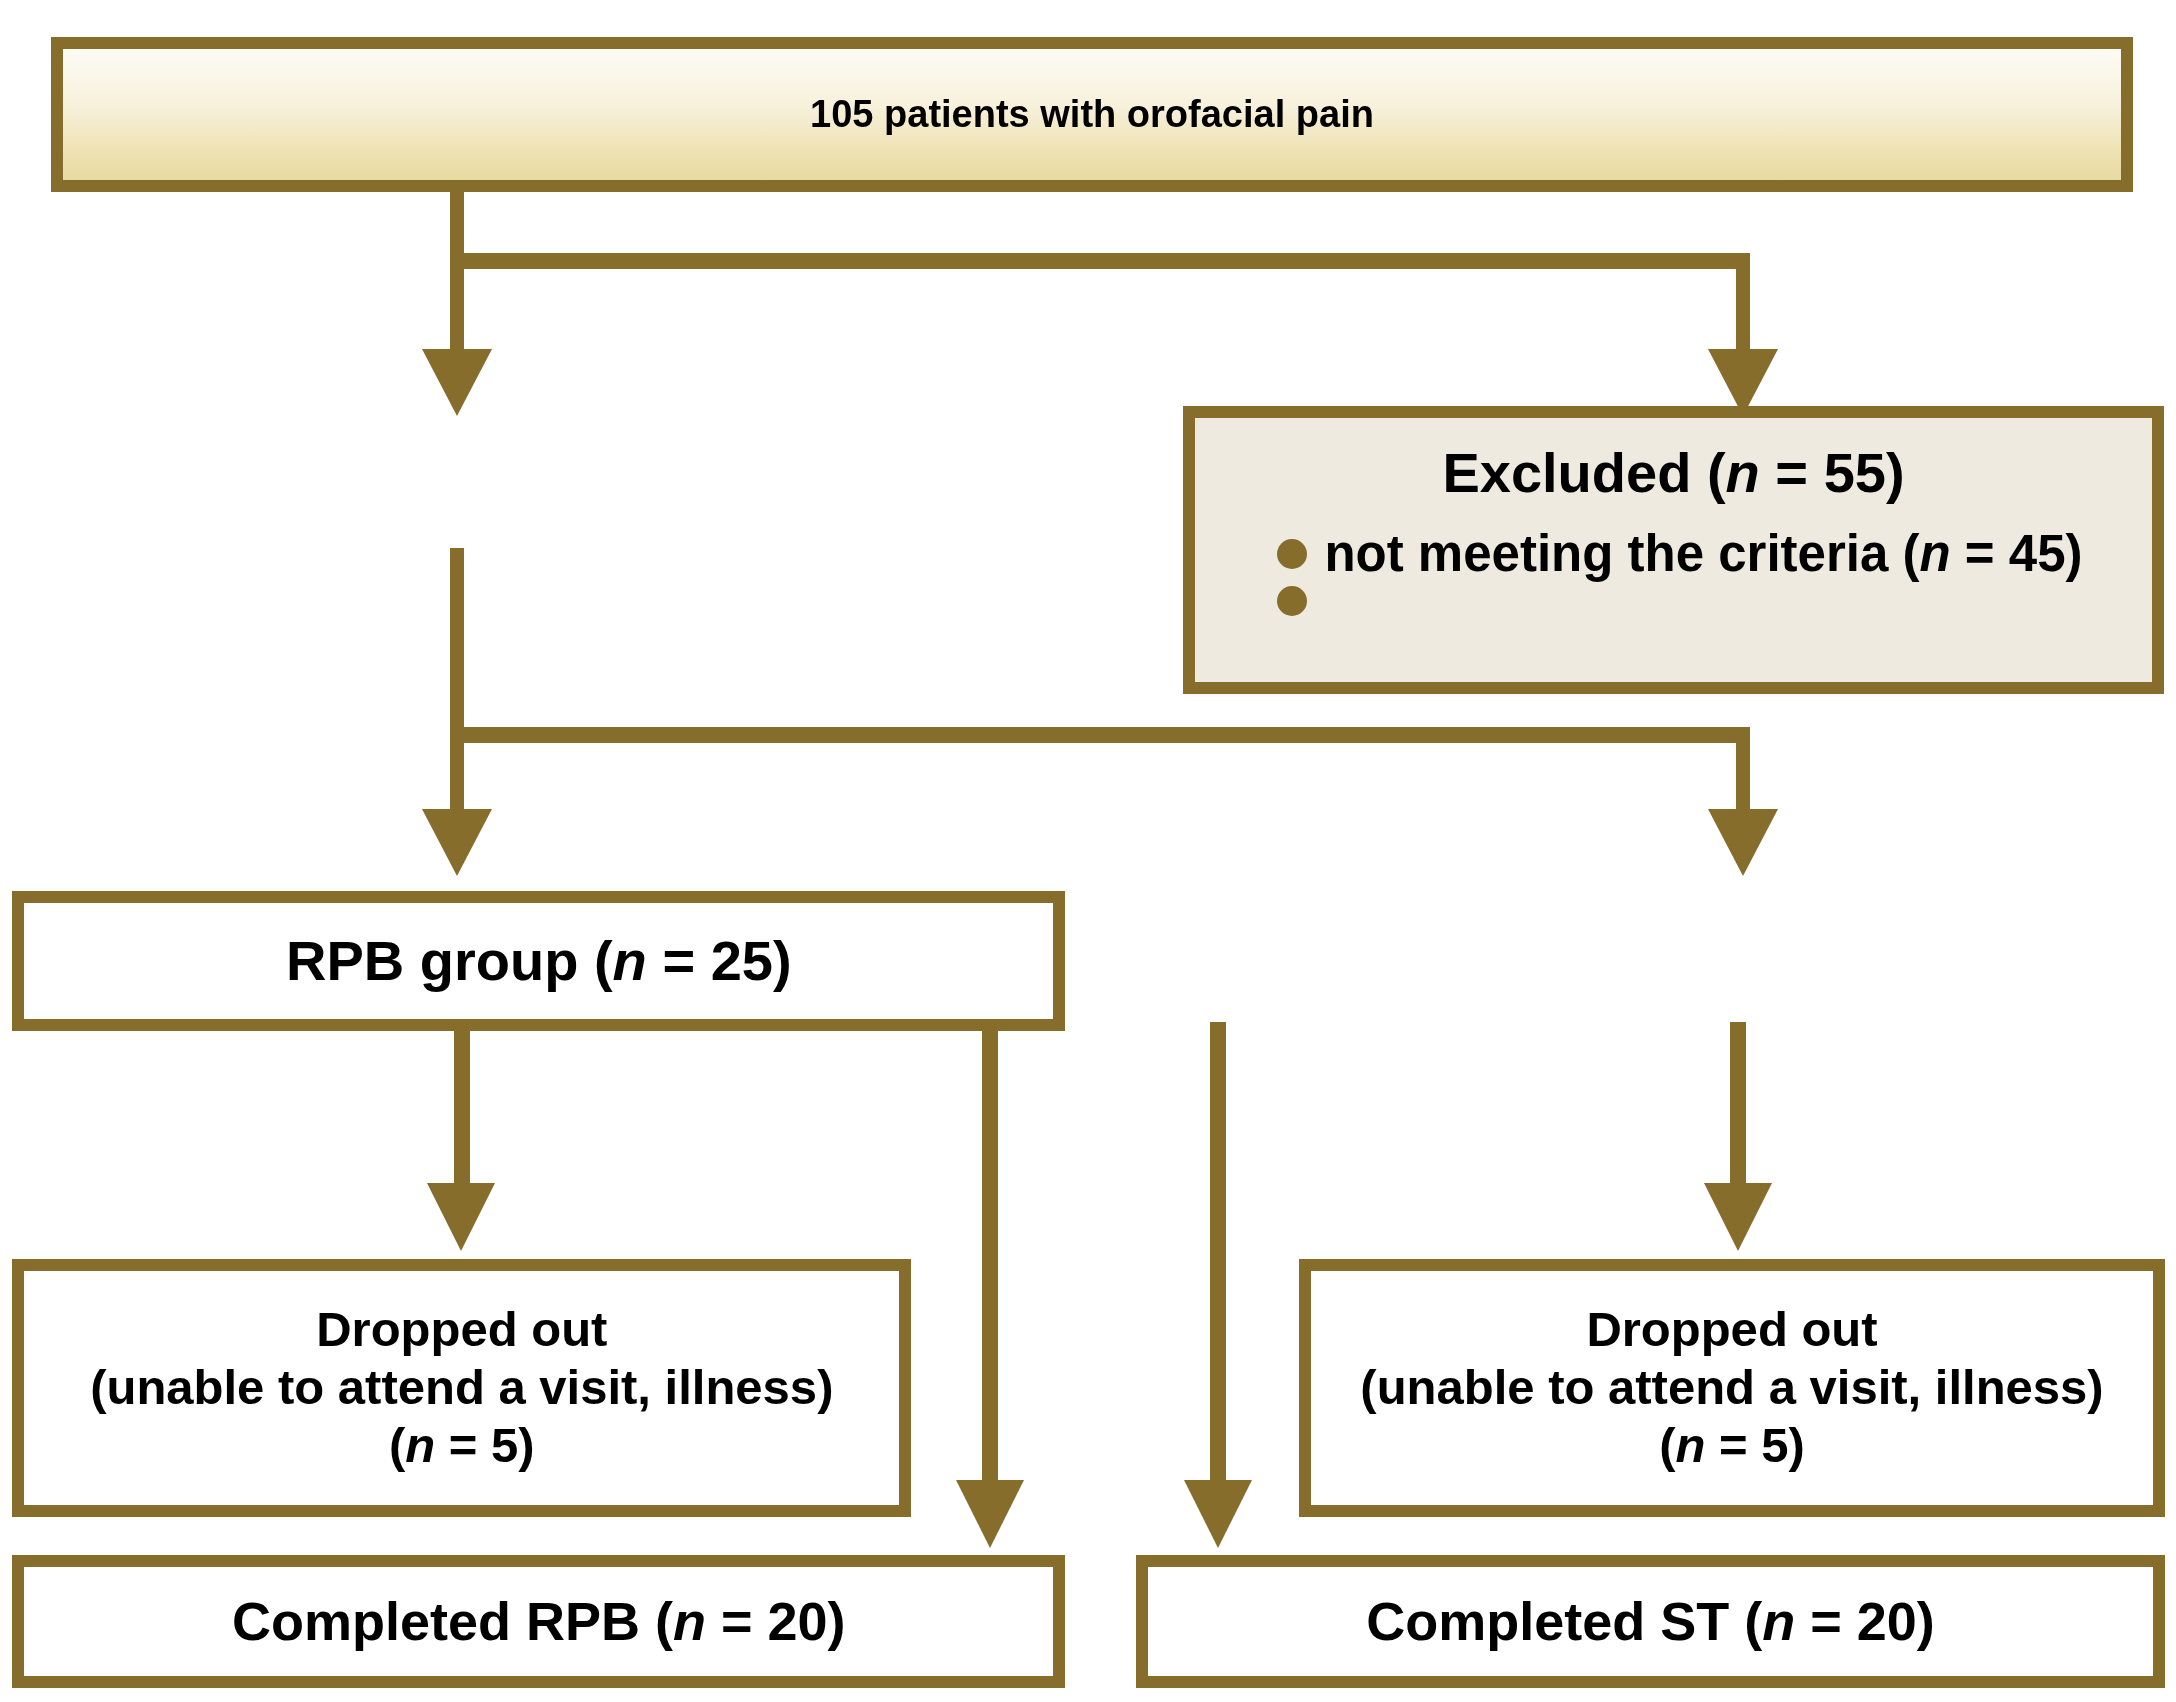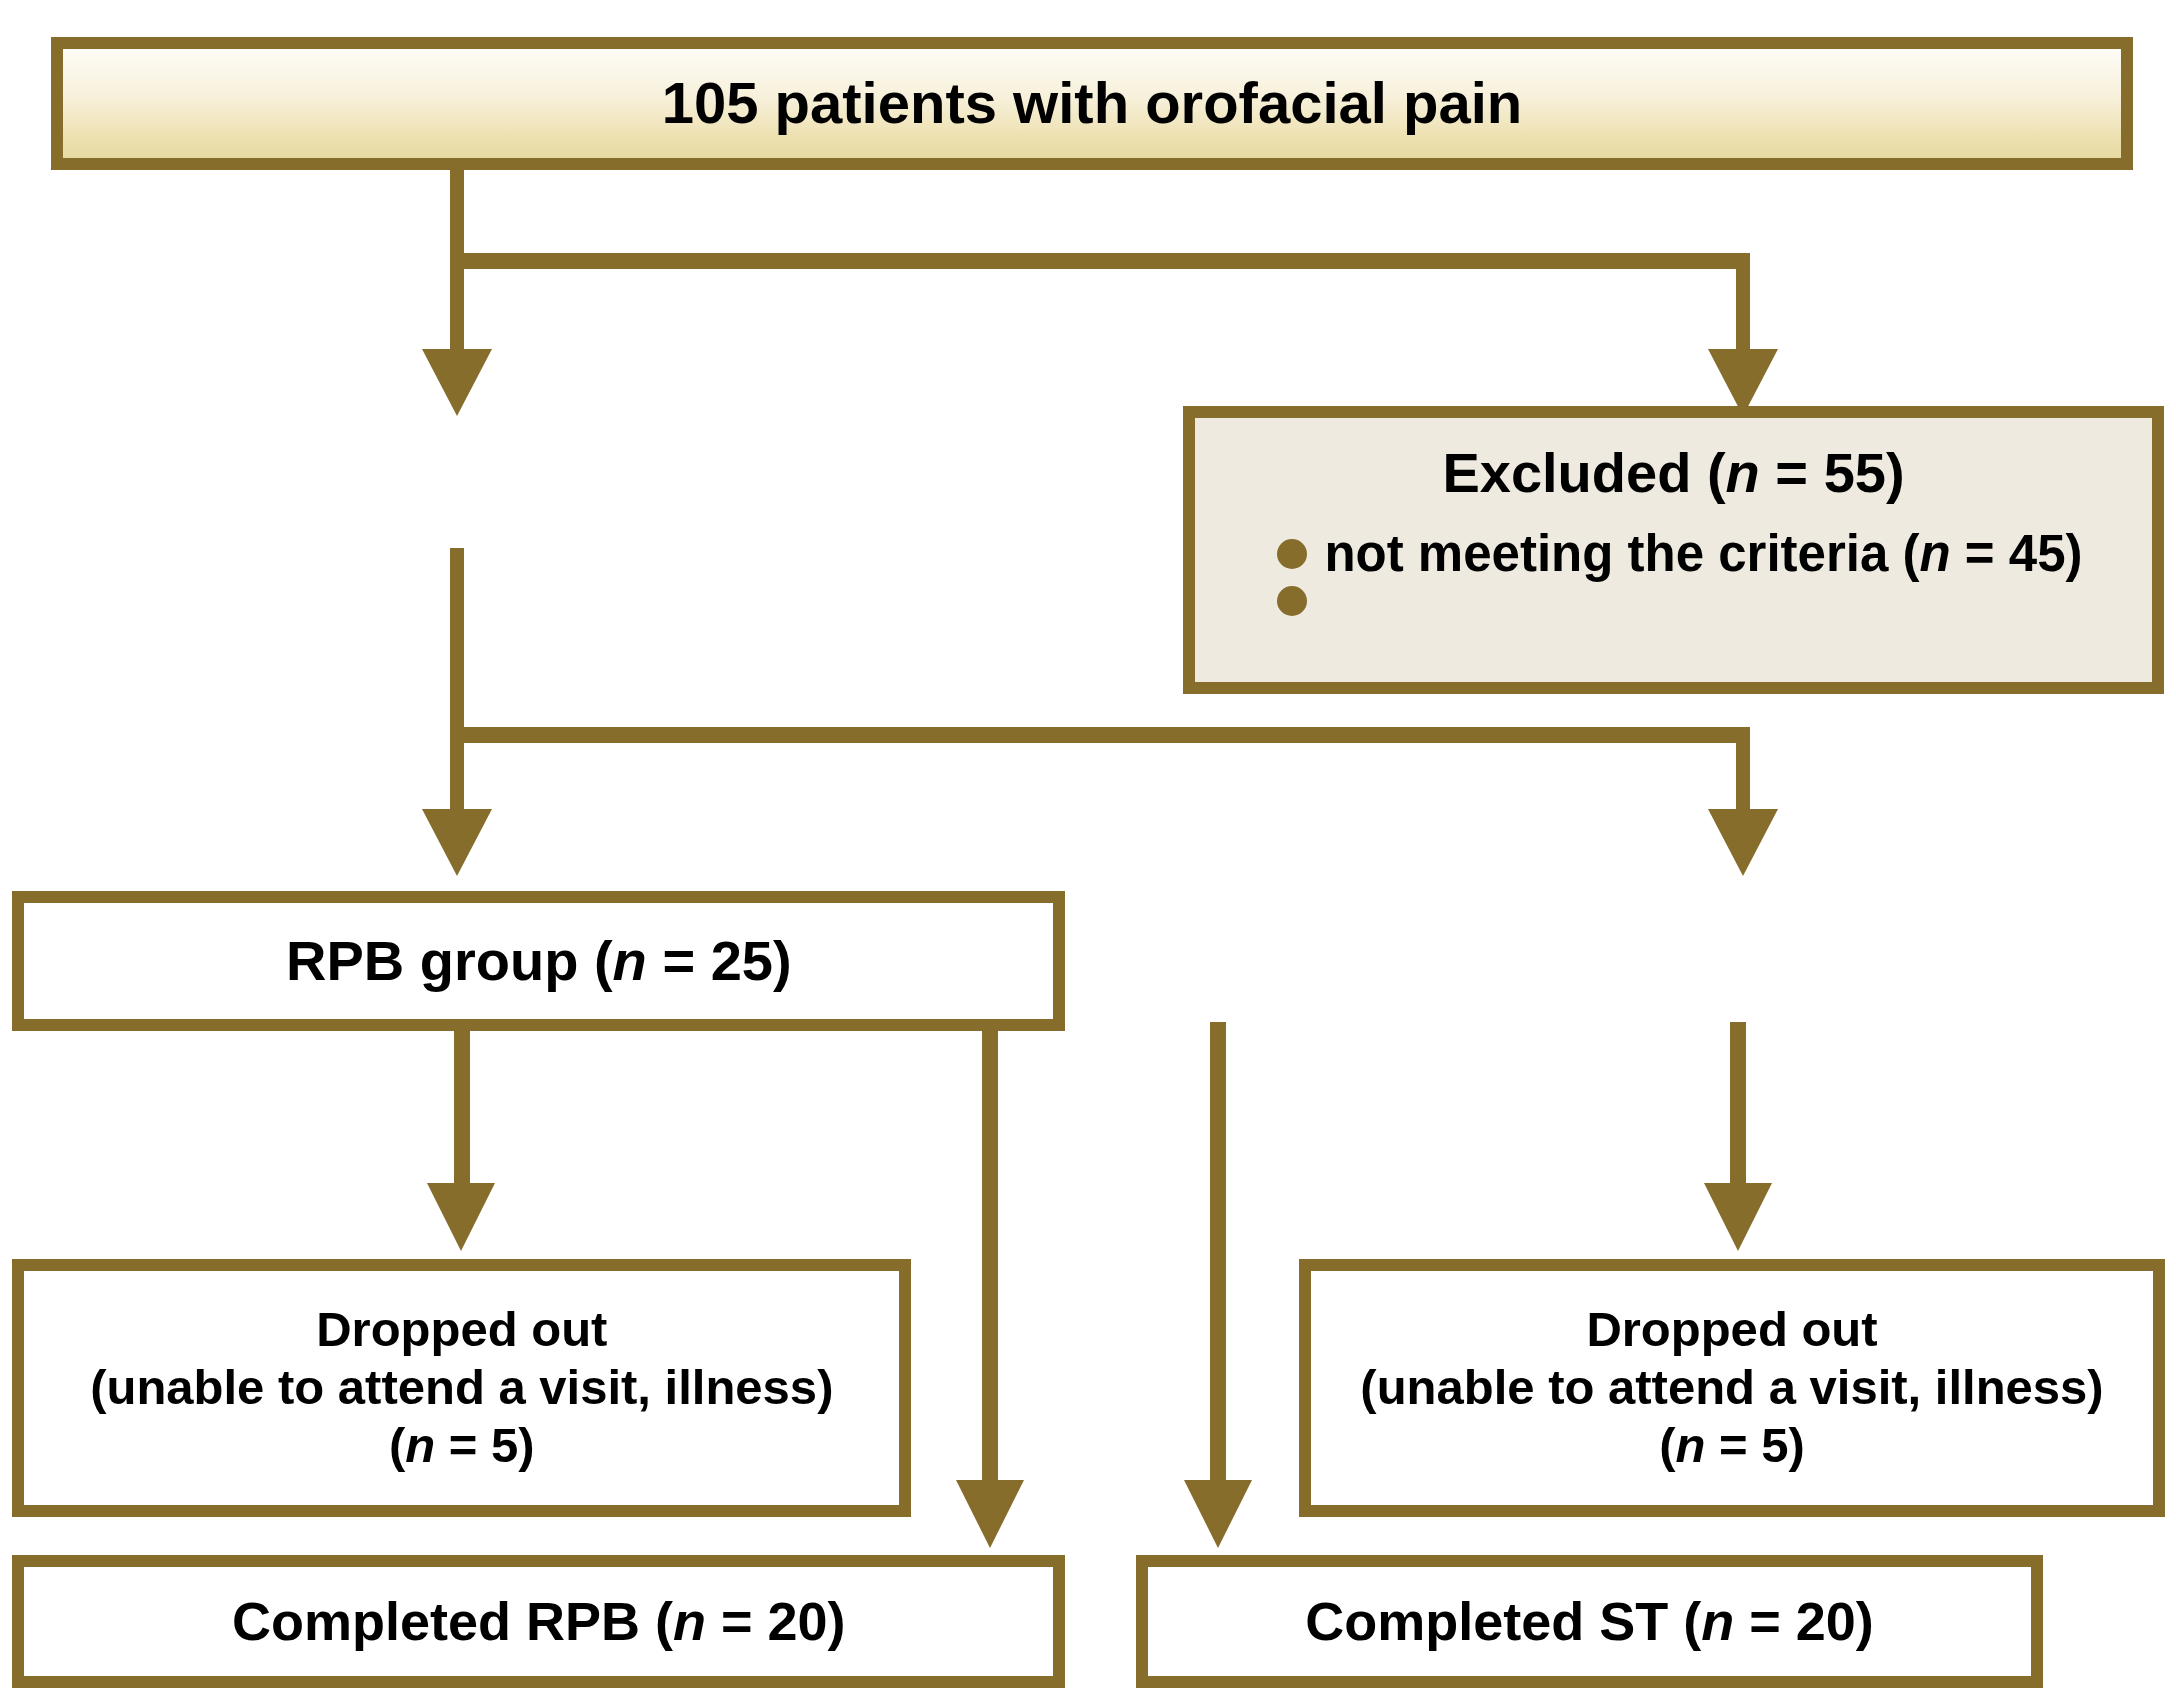--- a/index.html
+++ b/index.html
@@ -8,42 +8,42 @@
 
   .box{position:absolute;box-sizing:border-box;border:12.3px solid var(--gold);
        display:flex;flex-direction:column;align-items:center;justify-content:center;
        background:#fff;color:#000;font-weight:bold;line-height:1.18;text-align:center;}
   :root{--gold:#866d2c;--goldb:#8a7030;}
 
   .box .ln{display:block;white-space:nowrap;}
   i.n{font-style:italic;font-weight:bold;}
 
   
-  #b-top{left:51px;top:37px;width:2082px;height:133px;font-size:58px;
+  #b-top{left:51px;top:37px;width:2082px;height:155px;font-size:38px;
          background:linear-gradient(to bottom,#fdfbf5 0%,#f7f0da 45%,#eee2b4 78%,#e7daa1 100%);}
 
   #b-included{left:12.3px;top:407px;width:1011px;height:140px;font-size:56px;}
 
   #b-excluded{left:1183px;top:406px;width:981px;height:288px;background:#eeeae0;
               justify-content:flex-start;padding-top:22px;}
   #b-excluded .title{font-size:56px;margin-bottom:12.3px;}
   #b-excluded ul{list-style:none;margin:4px;padding:0 0 0 12.3px;text-align:left;}
   #b-excluded li{font-size:51px;white-space:nowrap;display:flex;align-items:center;
                  margin:1.8px 0;}
   .bullet{width:30px;height:30px;border-radius:50%;background:var(--gold);
           display:inline-block;margin-right:17.6px;flex:0 0 auto;}
 
   #b-rpb{left:12.3px;top:891px;width:1053px;height:140px;font-size:56px;}
   #b-st{left:1143px;top:881px;width:1022px;height:140px;font-size:56px;}
 
   #b-dropA{left:12.3px;top:1259px;width:899px;height:258px;font-size:49px;}
   #b-dropB{left:1299px;top:1259px;width:866px;height:258px;font-size:49px;}
 
   #b-compA{left:12.3px;top:1555px;width:1053px;height:133px;font-size:54px;justify-content:center;}
-  #b-compB{left:1136px;top:1555px;width:907px;height:133px;font-size:54px;}
+  #b-compB{left:1136px;top:1555px;width:1029px;height:133px;font-size:54px;}
 
   
   .vline,.hline{position:absolute;background:var(--gold);}
   .arrowhead{position:absolute;width:0;height:0;border-left:var(--ahw) solid transparent;
              border-right:var(--ahw) solid transparent;border-top:var(--ahh) solid var(--gold);}
 </style>
 </head>
 <body>
 
 <div id="stage">

